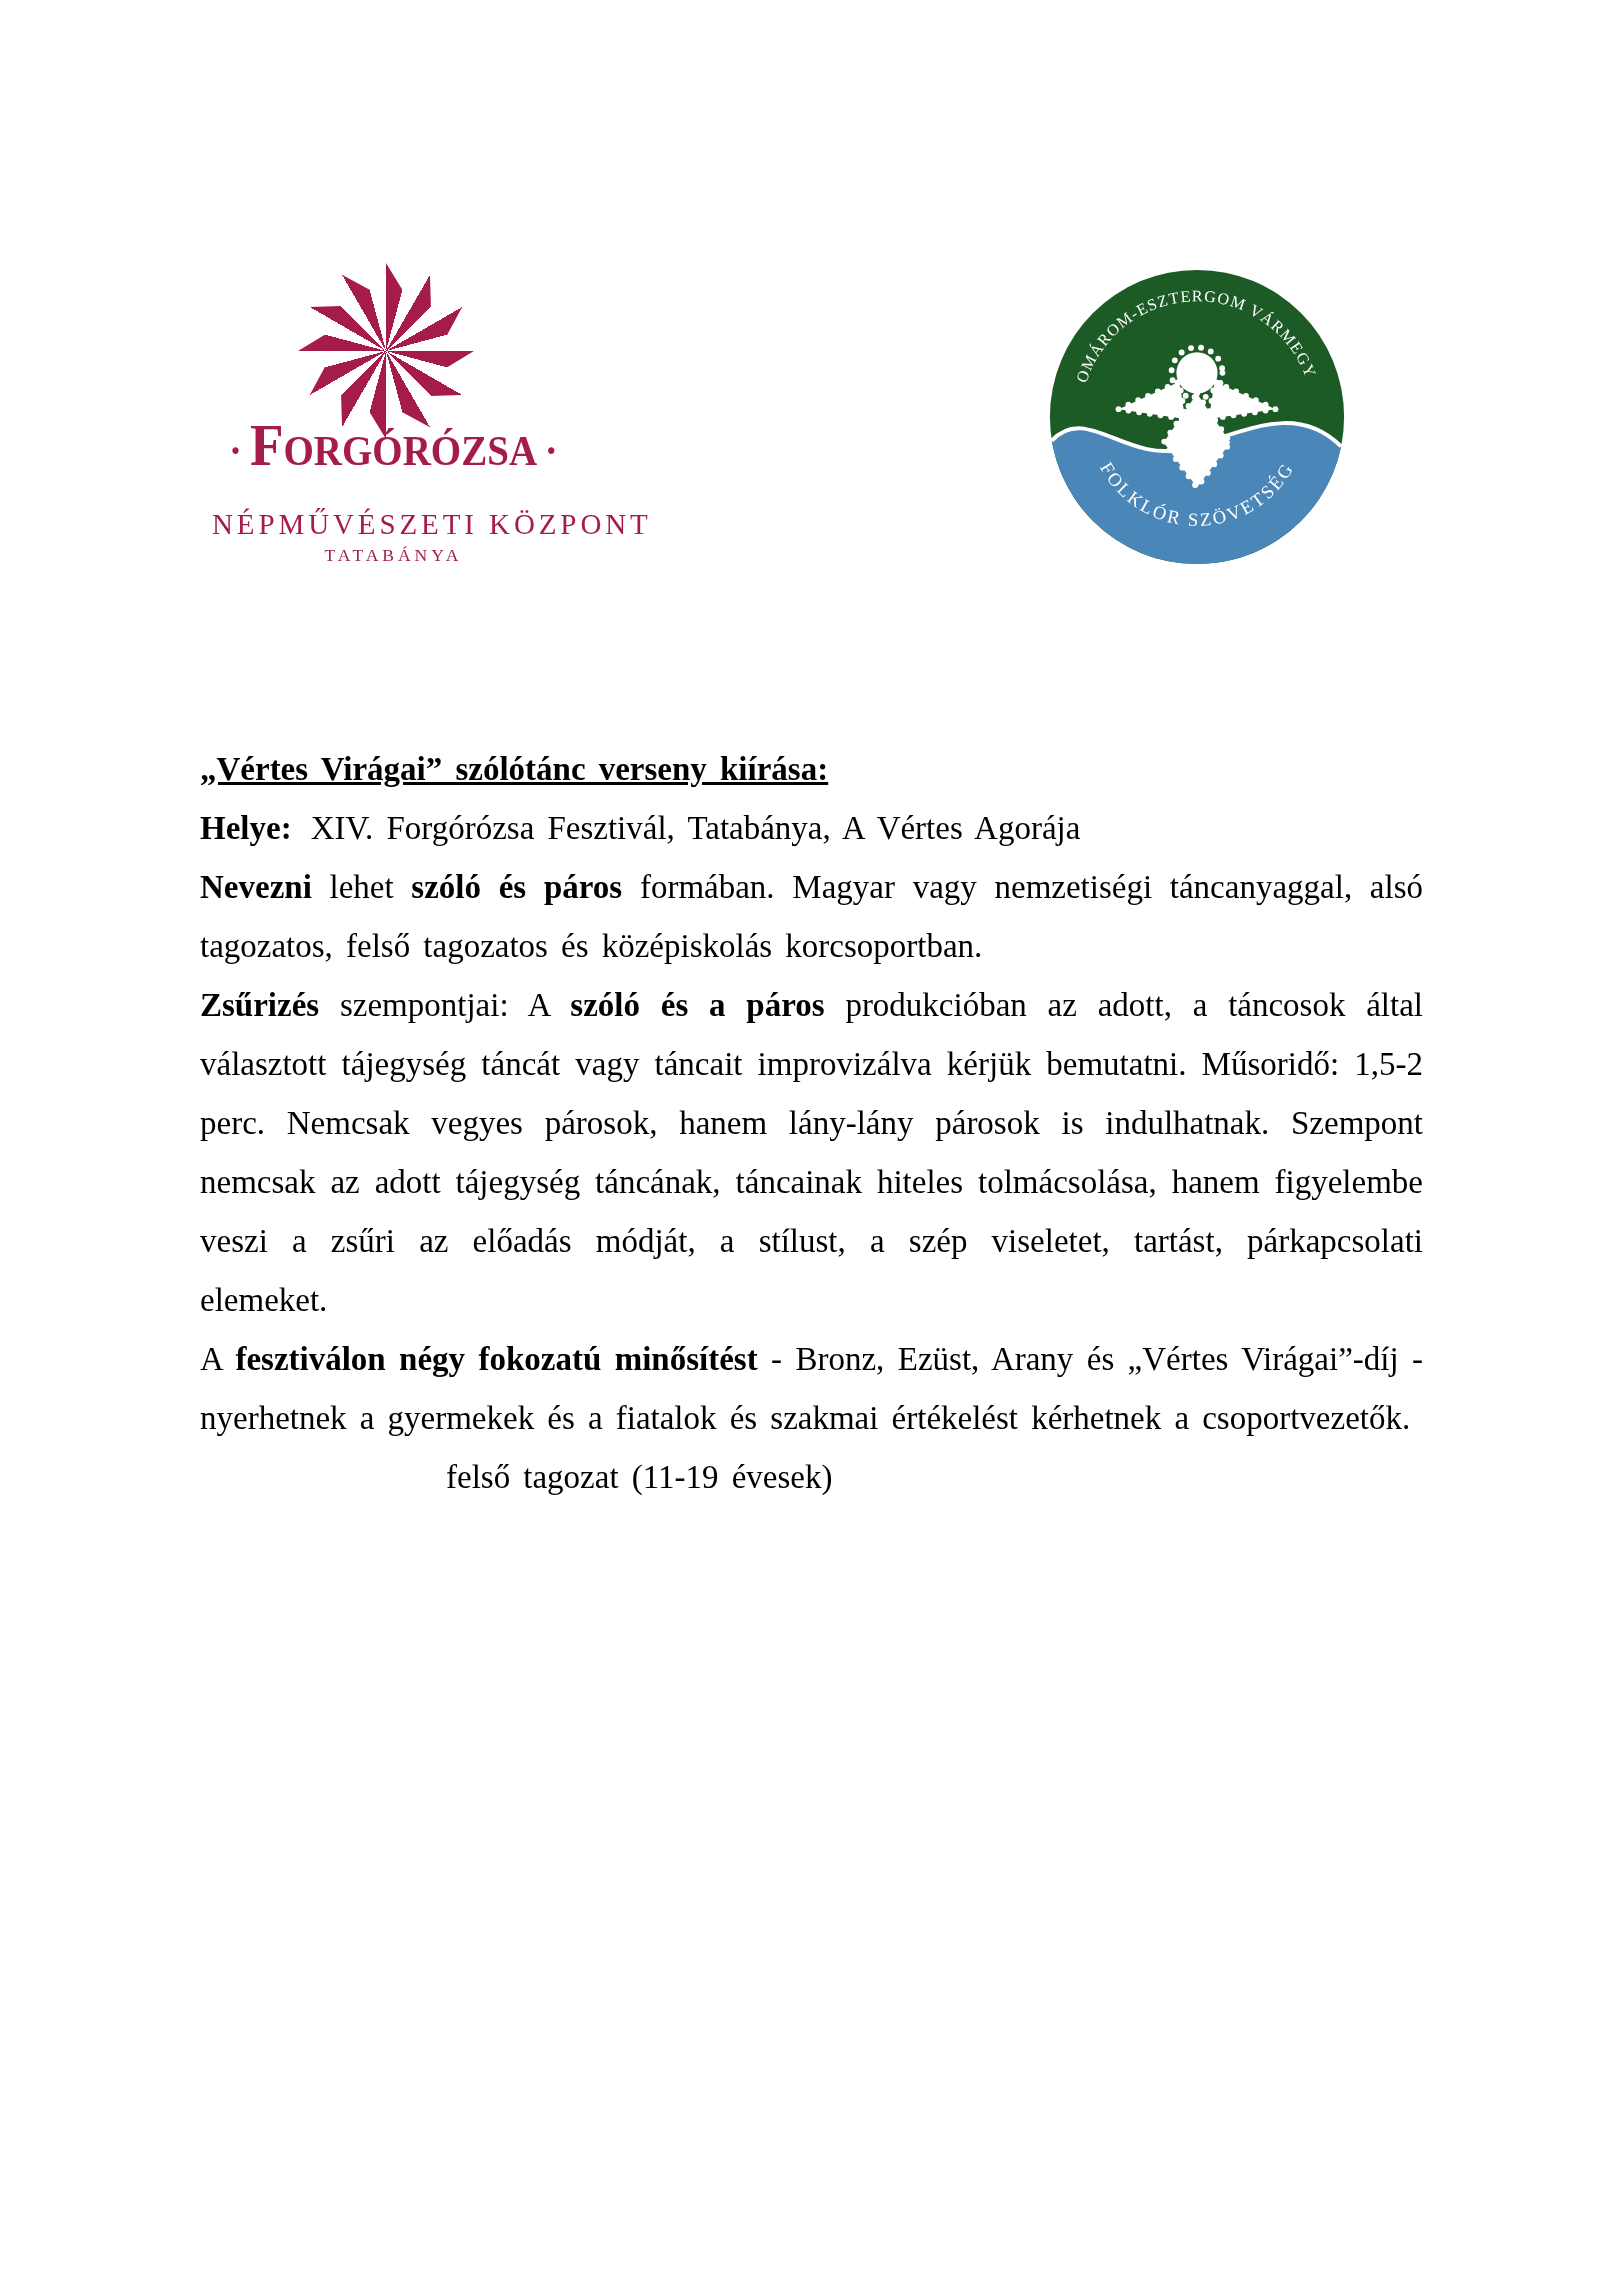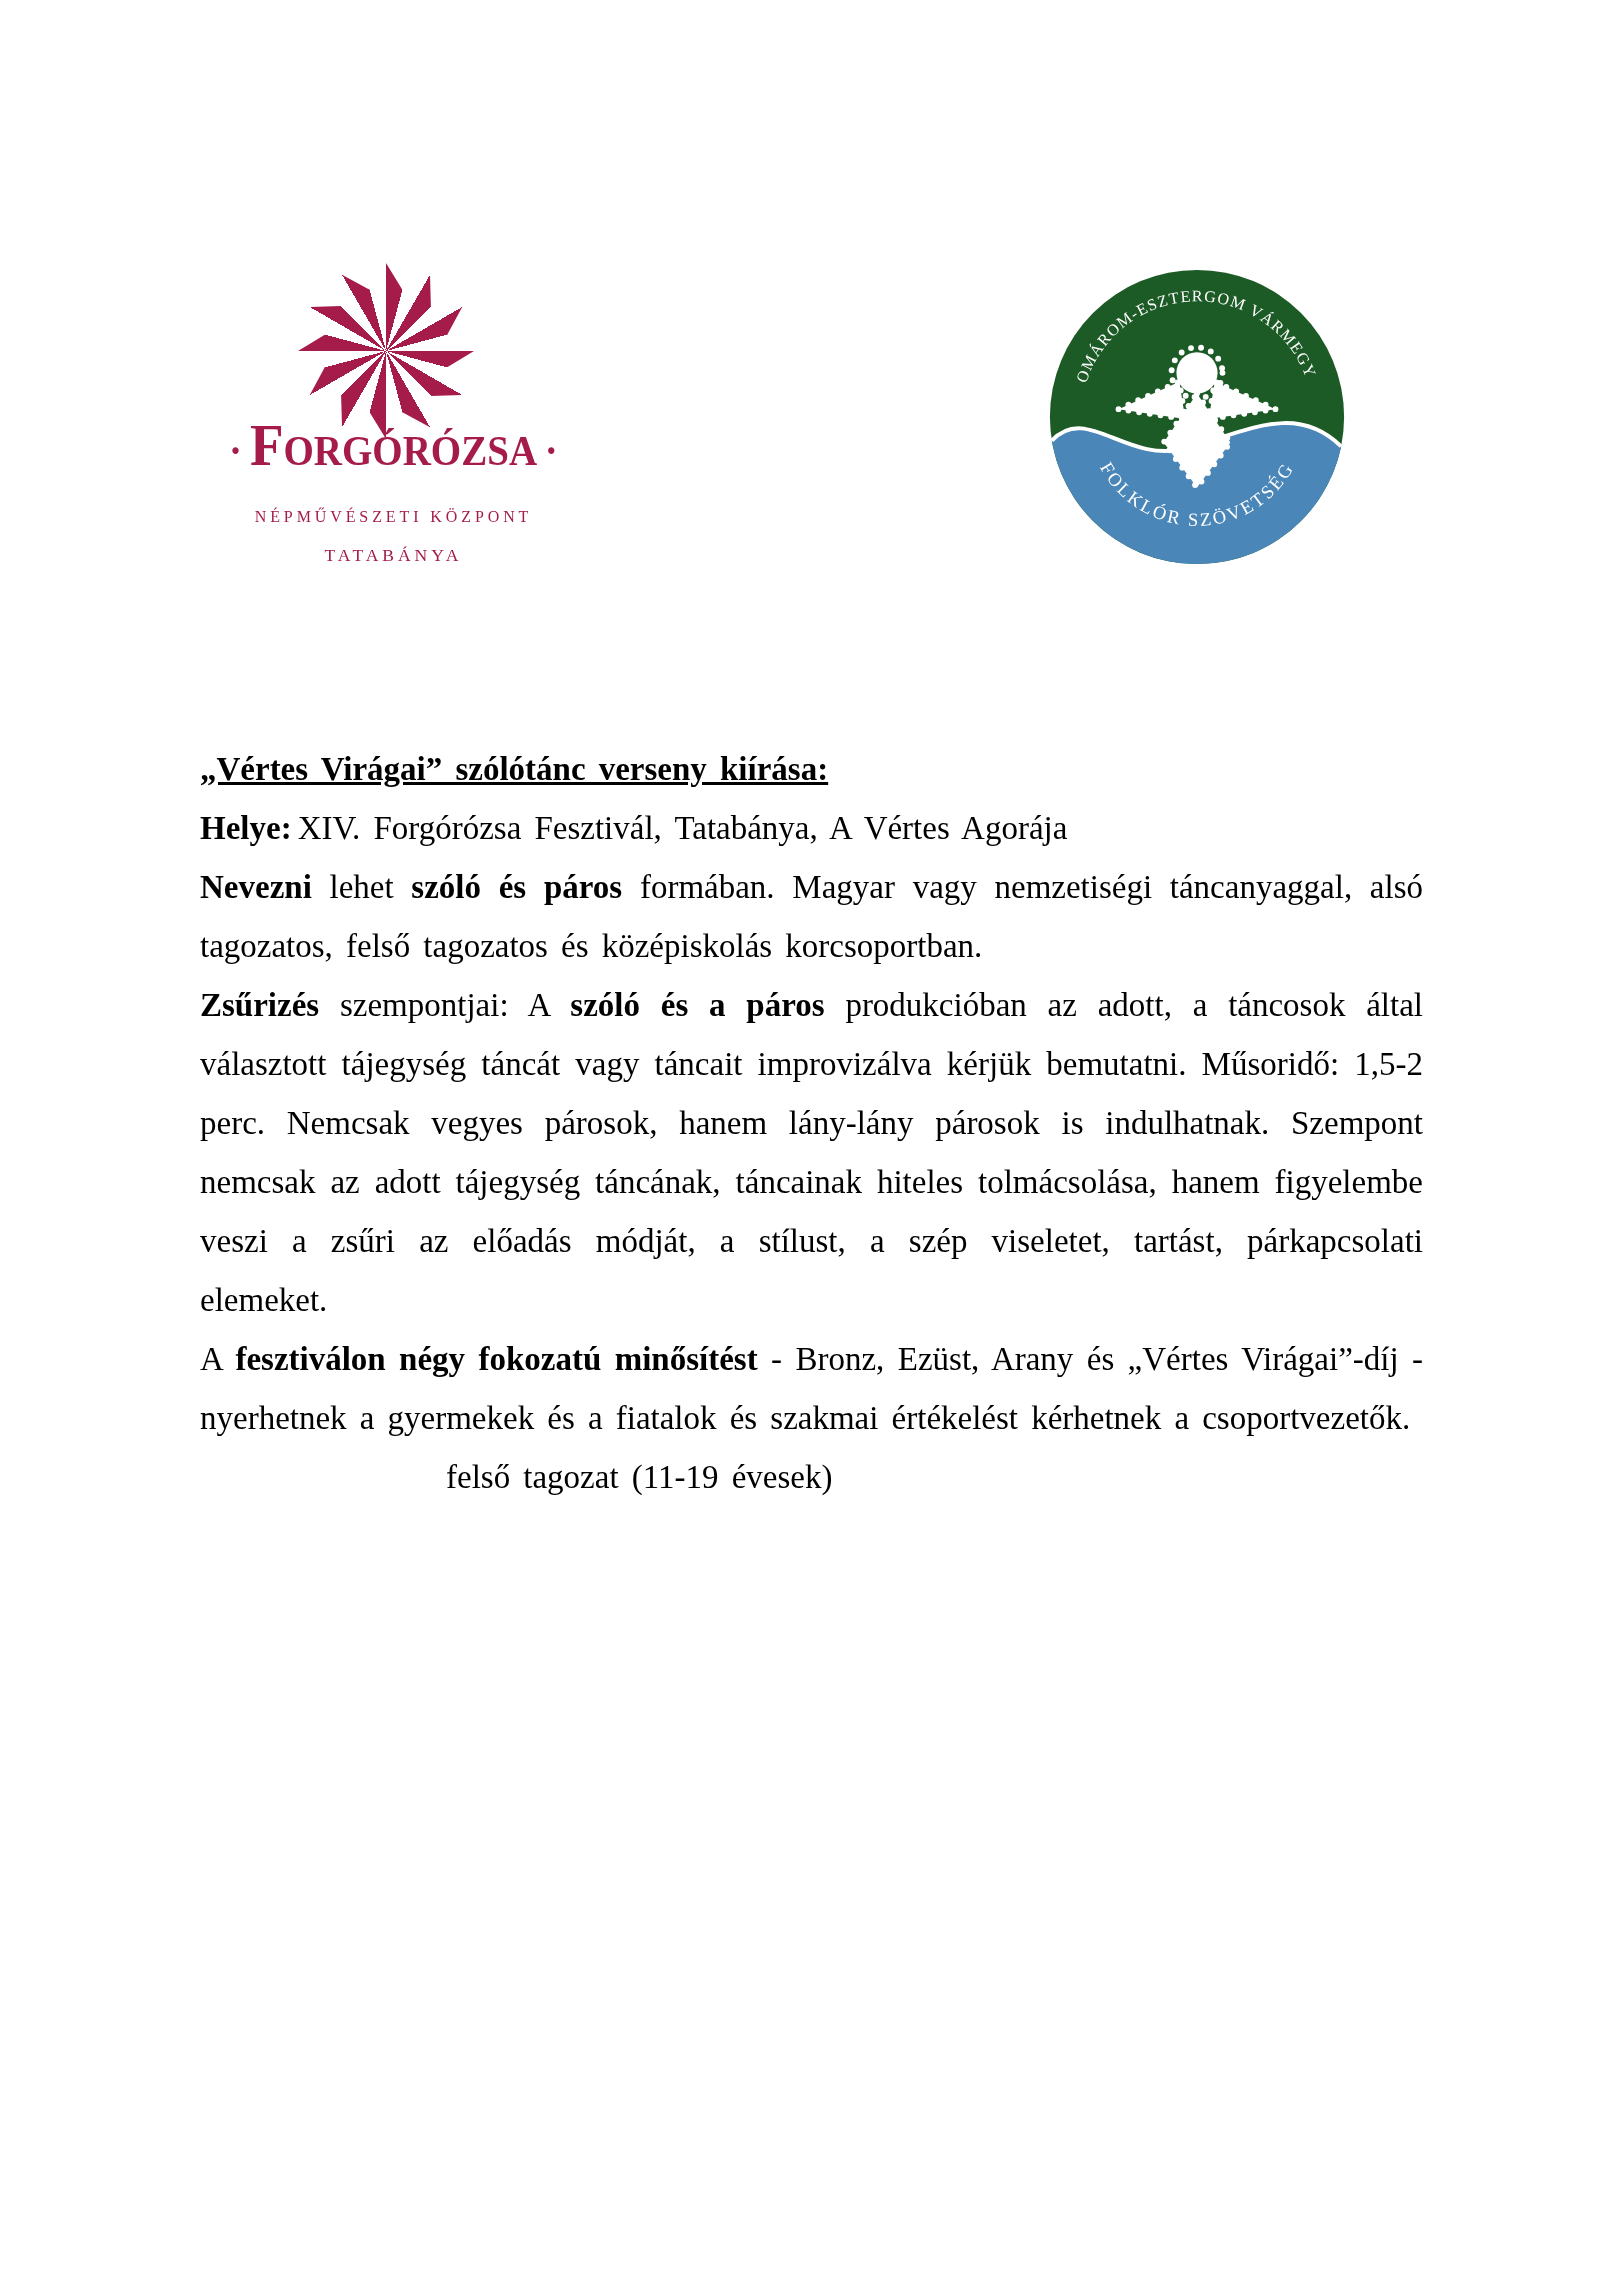--- a/index.html
+++ b/index.html
@@ -30,21 +30,21 @@
     position:absolute;left:0;top:143px;width:100%;
     text-align:center;color:var(--crimson);
     font-weight:700;font-size:55px;line-height:80px;
     font-variant:small-caps;letter-spacing:0px;
     transform:scaleY(1.08);
     white-space:nowrap;
   }
   .wordmark .dot{font-size:39px;vertical-align:middle;padding:0 7.8px;}
   .logo-caption-1{
     position:absolute;left:0;top:245px;width:100%;text-align:center;
-    color:var(--crimson);font-size:16px;letter-spacing:3.9px;white-space:nowrap;
+    color:var(--crimson);font-size:29px;letter-spacing:3.9px;white-space:nowrap;
   }
   .logo-caption-2{
     position:absolute;left:0;top:282px;width:100%;text-align:center;
     color:var(--crimson);font-size:17.6px;letter-spacing:3.9px;
   }
 
   
   .logo-right{position:absolute;left:1045px;top:265px;width:304px;height:304px;}
   .logo-right svg{display:block;}
   .arc-text{
@@ -56,21 +56,21 @@
   
   .doc-body{
     position:absolute;left:200px;top:740px;width:1223px;
     font-size:33px;line-height:59px;word-spacing:4.9px;
   }
   .doc-body p{margin:0;}
   .bold{font-weight:700;}
   .doc-title{font-weight:700;text-decoration:underline;}
   .line-ideje{margin-top:5.9px;}
   .line-helye{margin-top:7.8px;}
-  .line-helye .val{margin-left:6px;}
+  .line-helye .val{margin-left:19px;}
   .para{text-align:justify;}
   .p1{margin-top:99px;}
   .p2{margin-top:9.8px;}
   .p3{margin-top:9.8px;}
   .kor1{margin-top:11.8px;}
   .kor2{margin-top:22.5px;padding-left:246px;}
   .kor3{margin-top:19.6px;padding-left:246px;}
 </style>
 </head>
 <body>

